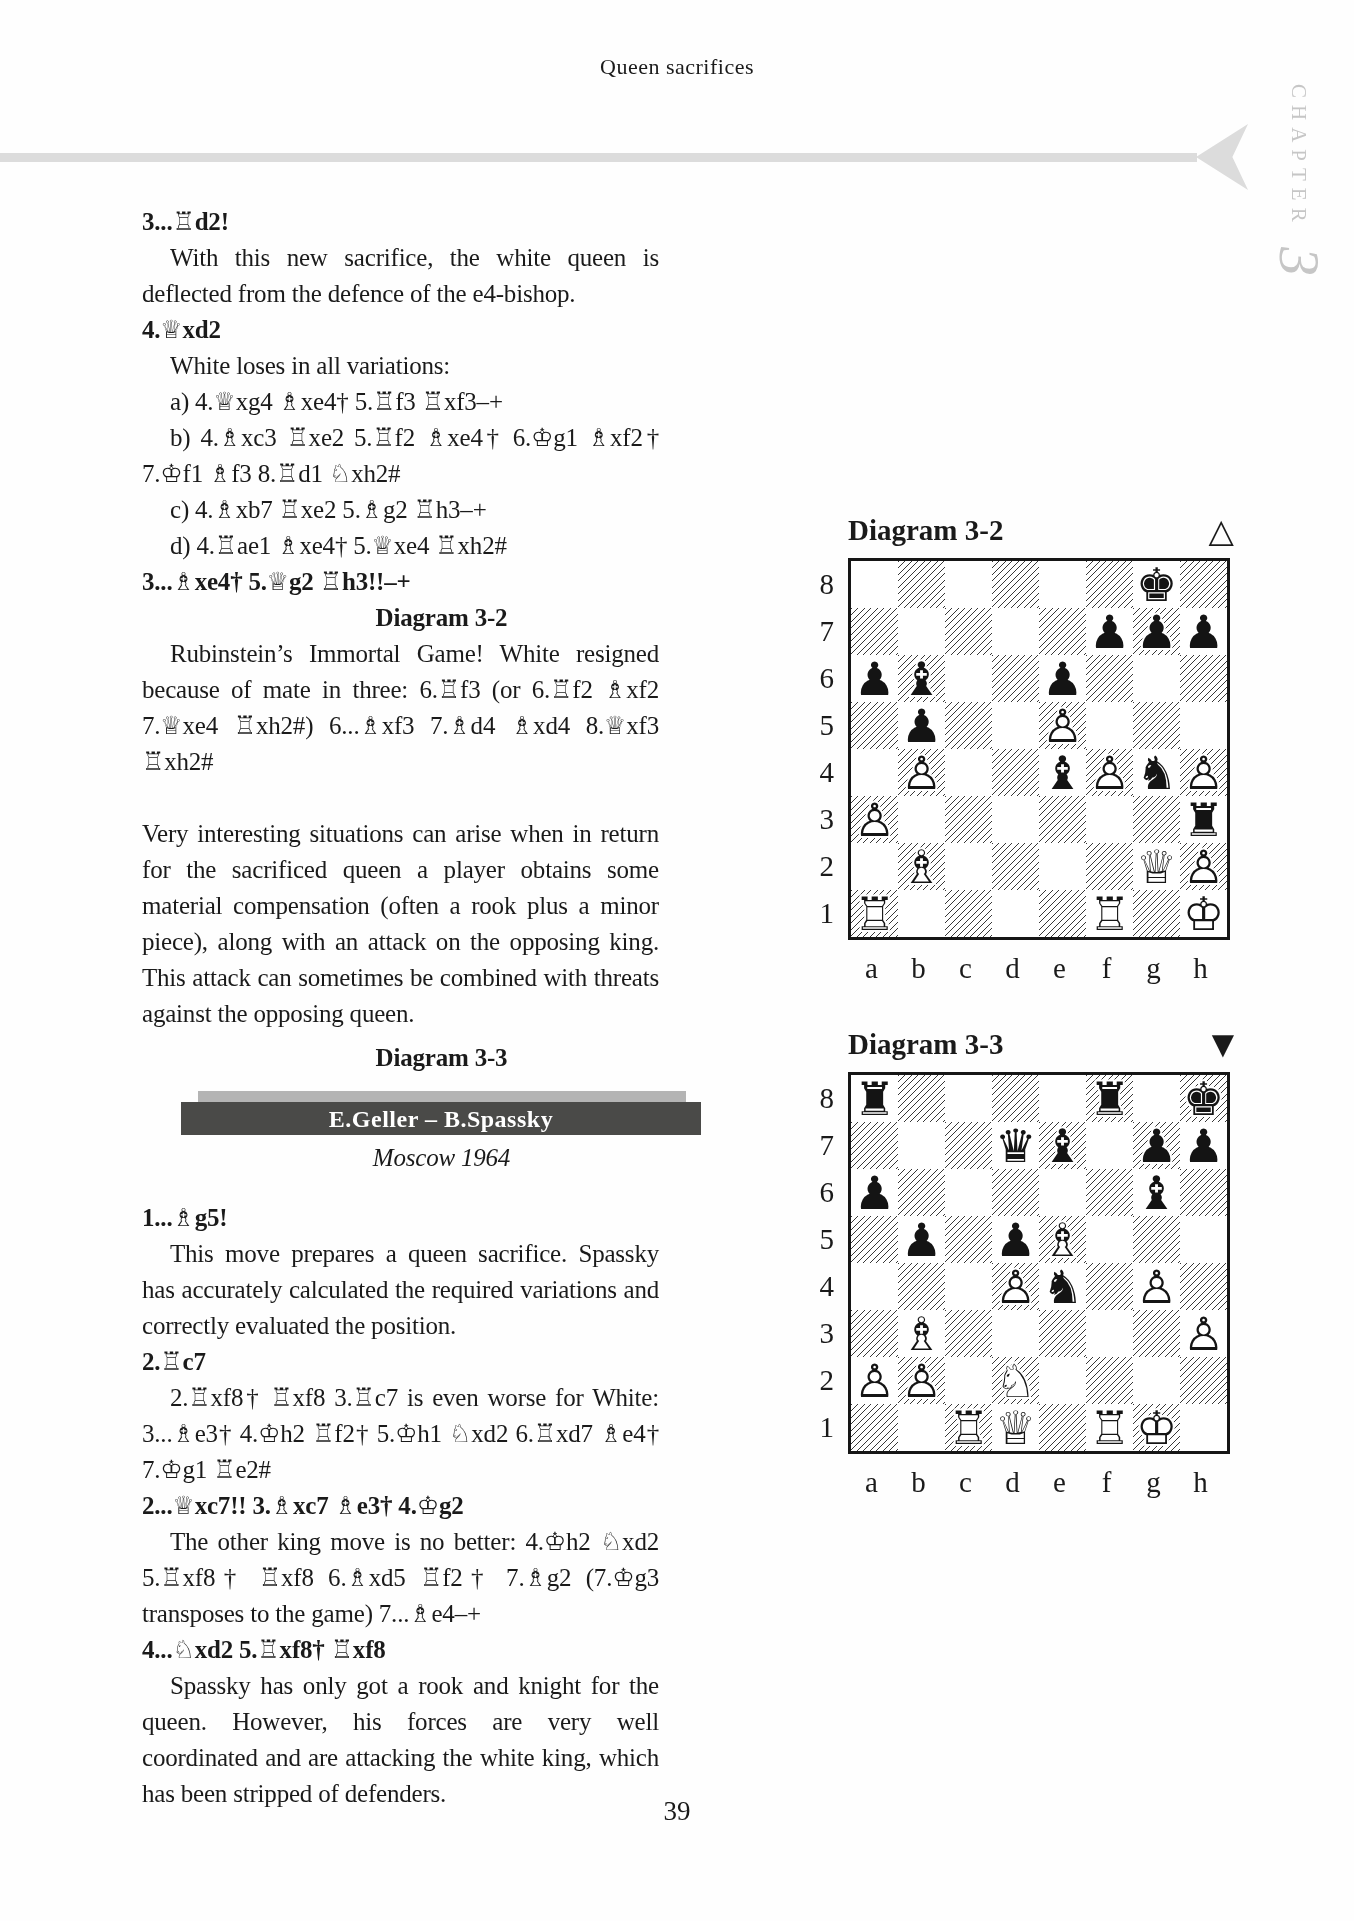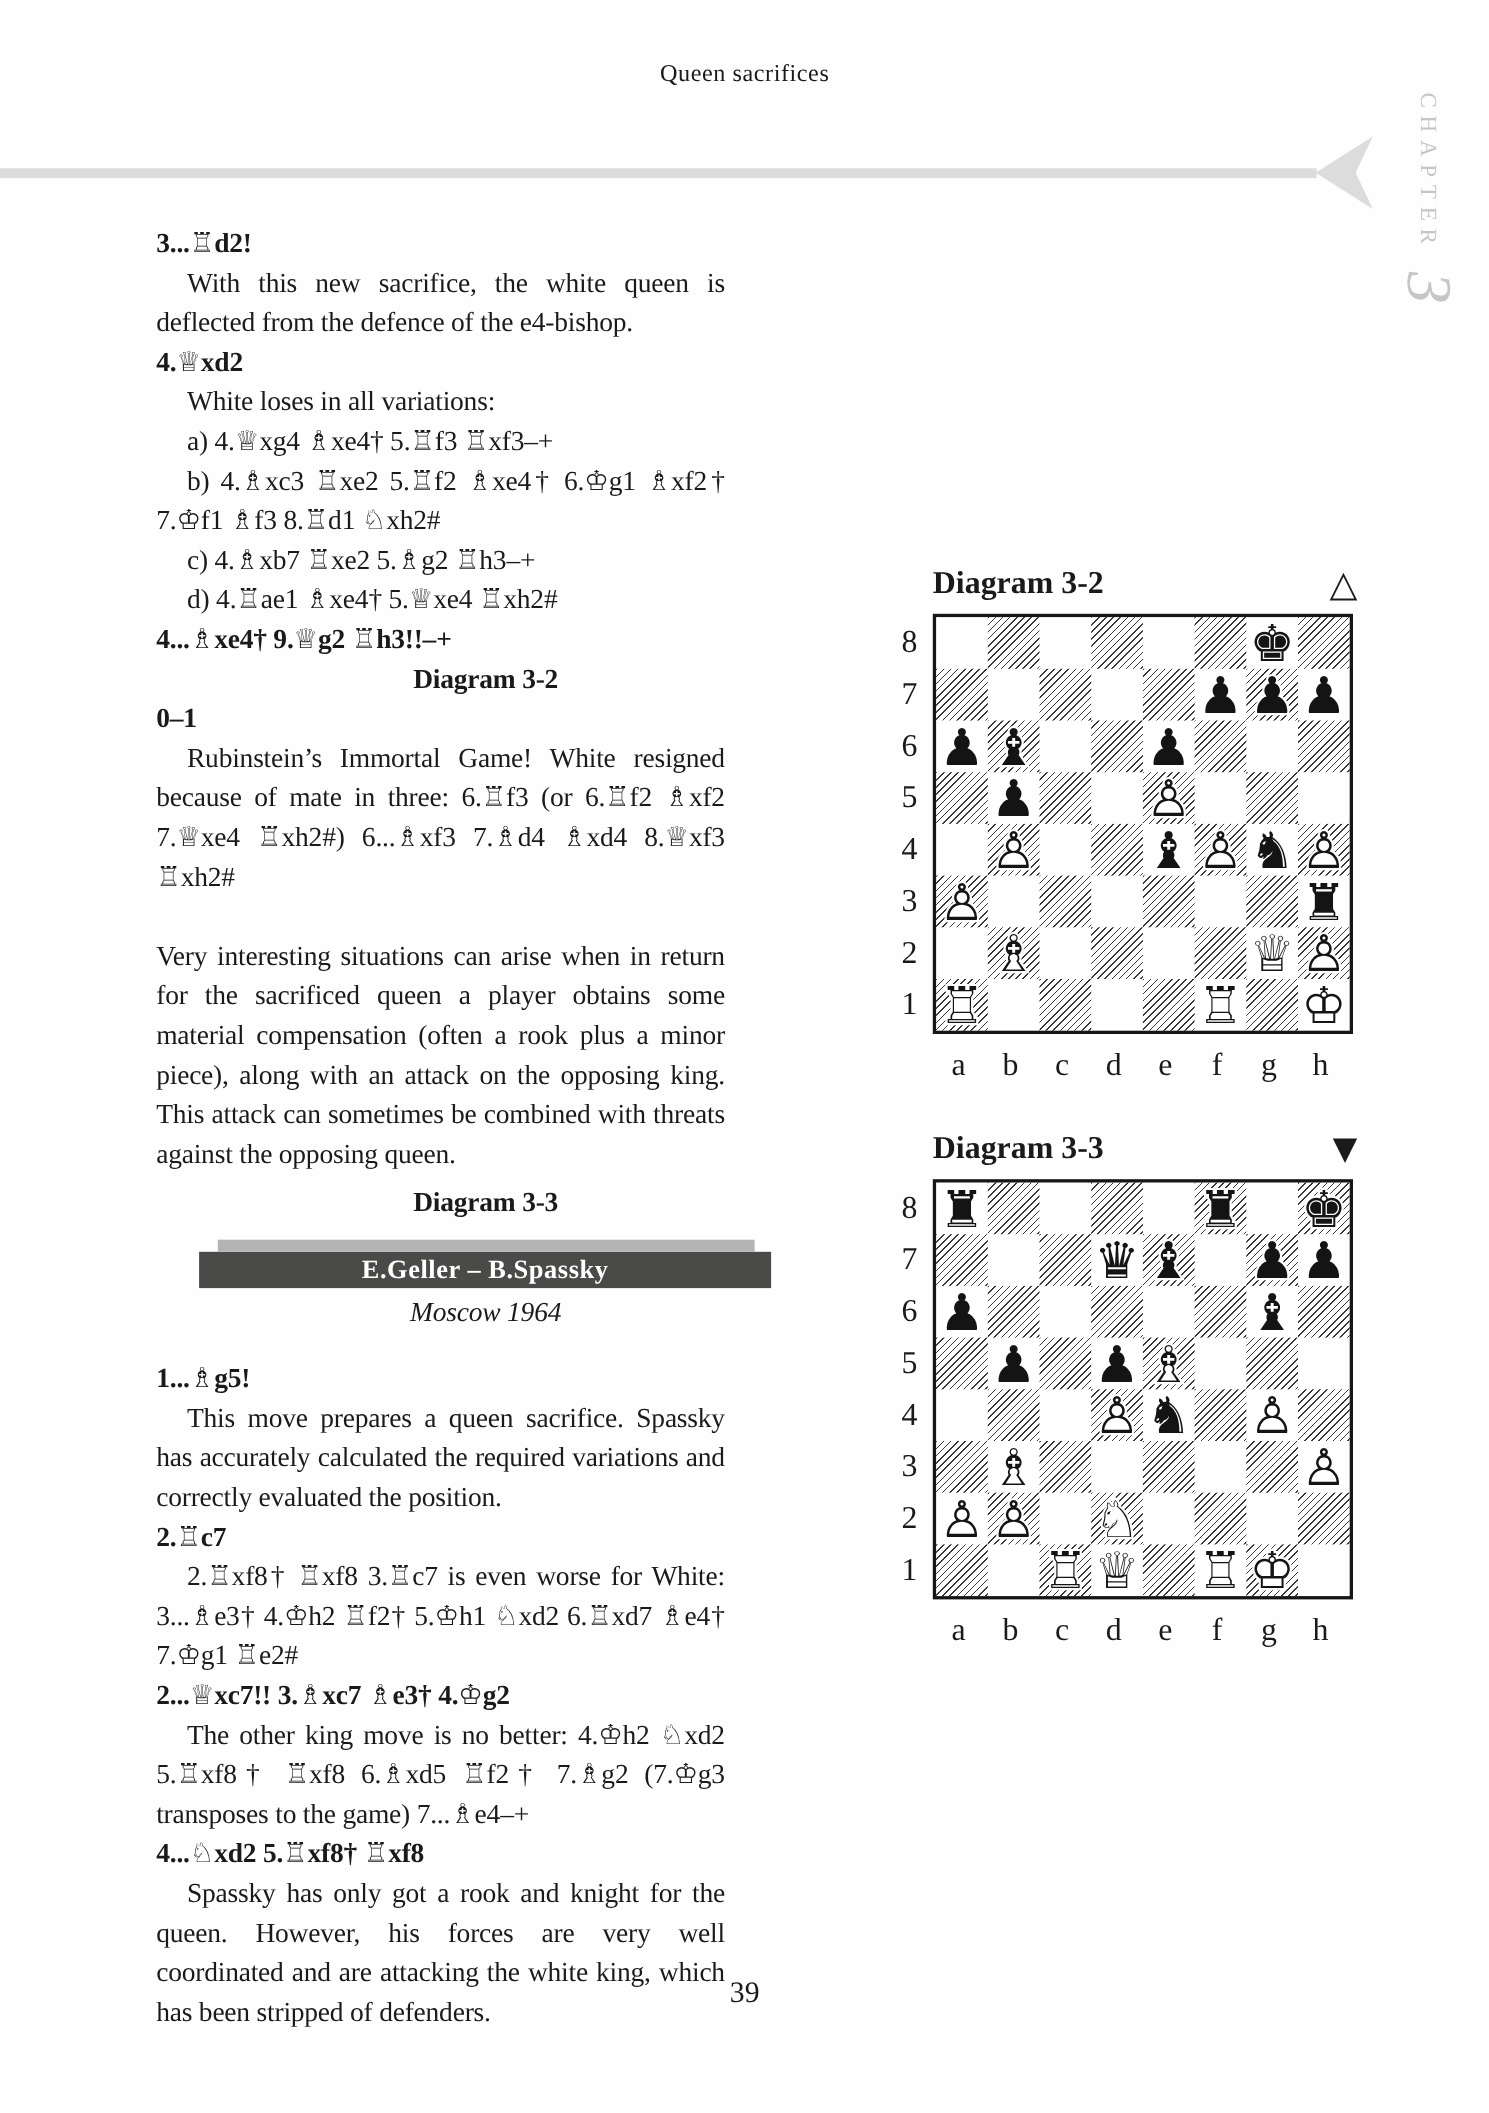--- a/index.html
+++ b/index.html
@@ -78,23 +78,22 @@
 
   <div class="text-col">
       <p class="blk move-line">3...♖d2!</p>
       <p class="blk para">With this new sacrifice, the white queen is deflected from the defence of the e4-bishop.</p>
       <p class="blk move-line">4.♕xd2</p>
       <p class="blk para">White loses in all variations:</p>
       <p class="blk para">a) 4.♕xg4 ♗xe4† 5.♖f3 ♖xf3–+</p>
       <p class="blk para">b) 4.♗xc3 ♖xe2 5.♖f2 ♗xe4† 6.♔g1 ♗xf2† 7.♔f1 ♗f3 8.♖d1 ♘xh2#</p>
       <p class="blk para">c) 4.♗xb7 ♖xe2 5.♗g2 ♖h3–+</p>
       <p class="blk para">d) 4.♖ae1 ♗xe4† 5.♕xe4 ♖xh2#</p>
-      <p class="blk move-line">4...♗xe4† 9.♕g2 ♖h3!!–+</p>
+      <p class="blk move-line">3...♗xe4† 5.♕g2 ♖h3!!–+</p>
       <p class="blk center-bold">Diagram 3-2</p>
-      <p class="blk move-line">0–1</p>
       <p class="blk para">Rubinstein’s Immortal Game! White resigned because of mate in three: 6.♖f3 (or 6.♖f2 ♗xf2 7.♕xe4 ♖xh2#) 6...♗xf3 7.♗d4 ♗xd4 8.♕xf3 ♖xh2#</p>
       <div class="spacer"></div>
       <p class="blk para flush">Very interesting situations can arise when in return for the sacrificed queen a player obtains some material compensation (often a rook plus a minor piece), along with an attack on the opposing king. This attack can sometimes be combined with threats against the opposing queen.</p>
       <p class="blk center-bold gap">Diagram 3-3</p>
       <div class="blk gh-wrap">
         <div class="gh">
           <span class="gh-light"></span>
           <span class="gh-text">E.Geller – B.Spassky</span>
         </div>
         <p class="blk venue">Moscow 1964</p>

